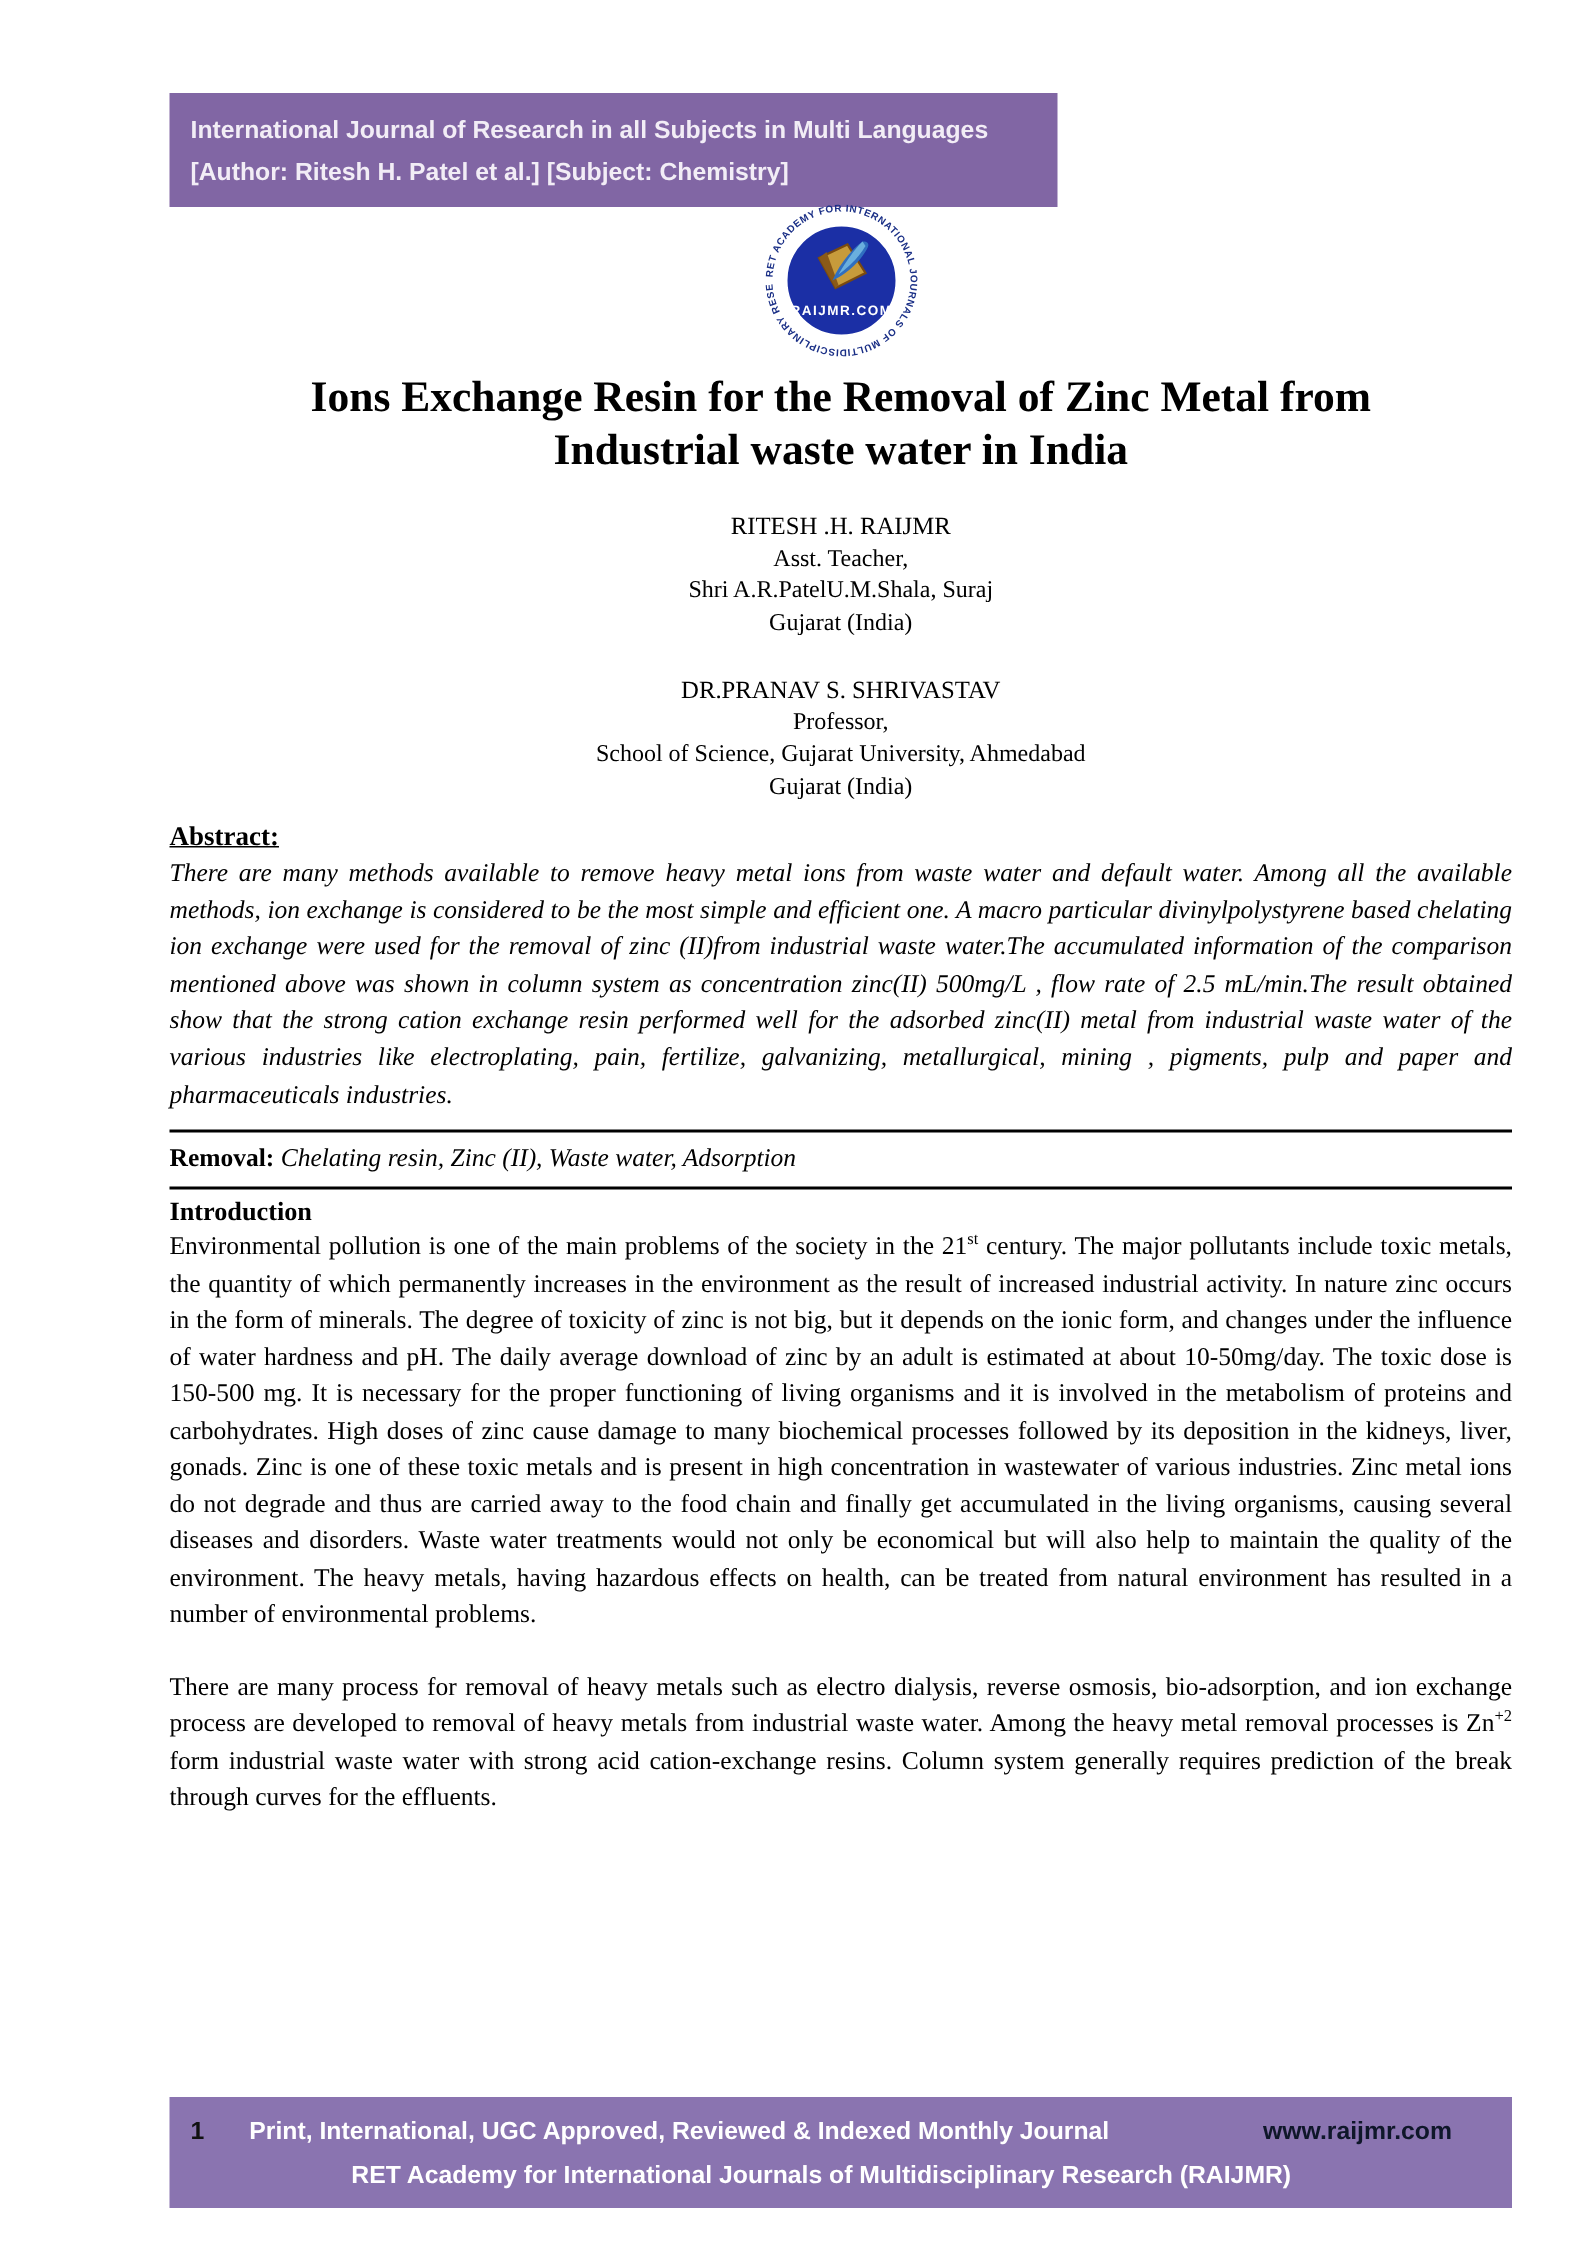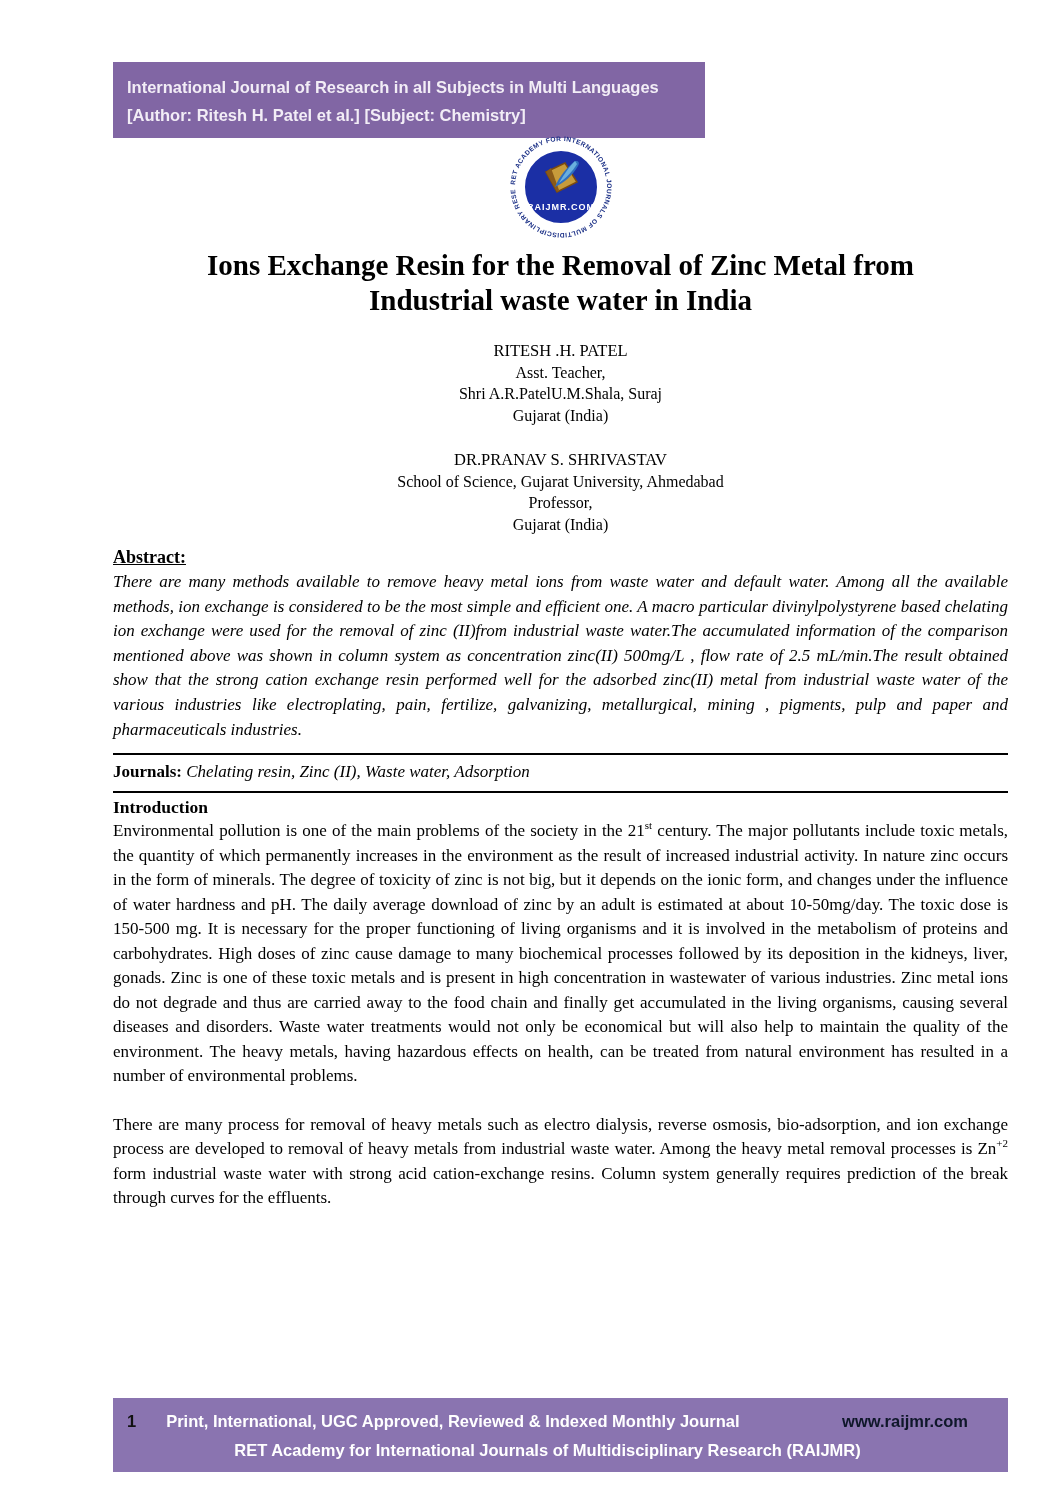--- a/index.html
+++ b/index.html
@@ -85,38 +85,38 @@
           <path d="M74,29 C66,35 58,45 54,55 C63,51 72,43 77,34 C79,30.5 77.5,28.5 74,29 Z" fill="#2f6fc0"></path>
           <path d="M74,29 C69,34 63,42 58,51 C65,46 72,39 76,32 Z" fill="#7fc4e8" opacity="0.75"></path>
         </g>
         <text class="logo-center-text" x="60" y="78" text-anchor="middle">RAIJMR.COM</text>
       </svg>
     </div>
 
     <h1 class="title"><span>Ions Exchange Resin for the Removal of Zinc Metal from</span><br><span>Industrial waste water in India</span></h1>
 
     <div class="author-block first">
-      <div class="author-name">RITESH .H. PATEL</div>
+      <div class="author-name">RITESH .H. RAIJMR</div>
       <div>Asst. Teacher,</div>
       <div>Shri A.R.PatelU.M.Shala, Suraj</div>
       <div>Gujarat (India)</div>
     </div>
 
     <div class="author-block second">
       <div class="author-name">DR.PRANAV S. SHRIVASTAV</div>
+      <div>Professor,</div>
       <div>School of Science, Gujarat University, Ahmedabad</div>
-      <div>Professor,</div>
       <div>Gujarat (India)</div>
     </div>
 
     <div class="abs-head">Abstract:</div>
     <p class="abs-body">There are many methods available to remove heavy metal ions from waste water and default water. Among all the available methods, ion exchange is considered to be the most simple and efficient one. A macro particular divinylpolystyrene based chelating ion exchange were used for the removal of zinc (II)from industrial waste water.The accumulated information of the comparison mentioned above was shown in column system as concentration  zinc(II) 500mg/L , flow rate of 2.5 mL/min.The result obtained show that the strong cation exchange resin performed well for the adsorbed zinc(II) metal from industrial waste water of the various industries like electroplating, pain, fertilize, galvanizing, metallurgical, mining , pigments, pulp and paper and pharmaceuticals industries.</p>
 
     <hr class="rule">
-    <p class="keywords"><b>Journals:</b><i> Chelating resin, Zinc (II), Waste water, Adsorption</i></p>
+    <p class="keywords"><b>Removal:</b><i> Chelating resin, Zinc (II), Waste water, Adsorption</i></p>
     <hr class="rule2">
 
     <div class="intro-head">Introduction</div>
     <p class="body-text"><span>Environmental pollution is one of the main problems of the society in the 21</span><sup>st</sup><span> century. The major pollutants include toxic metals, the quantity of which permanently increases in the environment as the result of increased industrial activity. In nature zinc occurs in the form of minerals. The degree of toxicity of zinc is not big, but it depends on the ionic form, and changes under the influence of water hardness and pH. The daily average download of zinc by an adult is estimated at about 10-50mg/day. The toxic dose is 150-500 mg. It is necessary for the proper functioning of living organisms and it is involved in the metabolism of proteins and carbohydrates. High doses of zinc cause damage to many biochemical processes followed by its deposition in the kidneys, liver, gonads. Zinc is one of these toxic metals and is present in high concentration in wastewater of various industries. Zinc metal ions do not degrade and thus are carried away to the food chain and finally get accumulated in the living organisms, causing several diseases and disorders. Waste water treatments would not only be economical but will also help to maintain the quality of the environment. The heavy metals, having hazardous effects on health, can be treated from natural environment has resulted in a number of environmental problems.</span></p>
 
     <p class="body-text para2"><span>There are many process for removal of heavy metals such as electro dialysis, reverse osmosis, bio-adsorption, and ion exchange process are developed to removal of heavy metals from industrial waste water. Among the heavy metal removal processes is Zn</span><sup>+2</sup><span> form industrial waste water with strong acid cation-exchange resins. Column system generally requires prediction of the break through curves for the effluents.</span></p>
 
   </div>
 
   <div class="footer">

